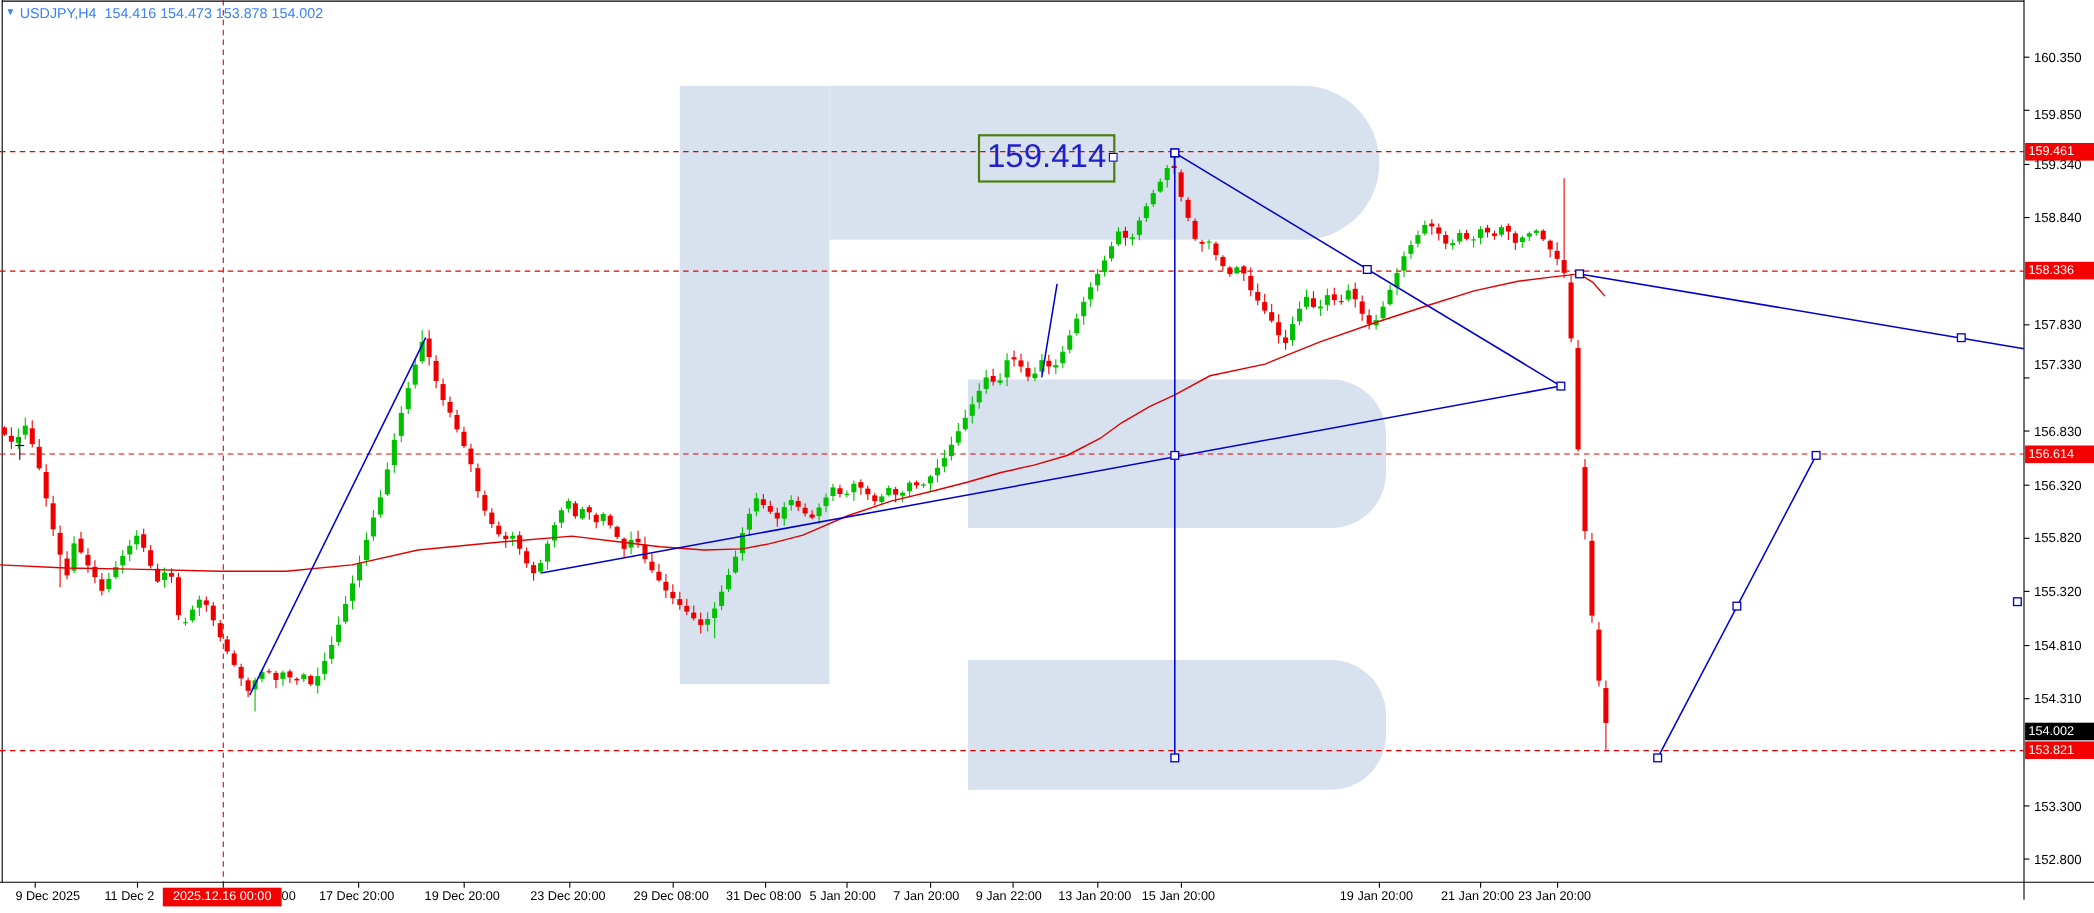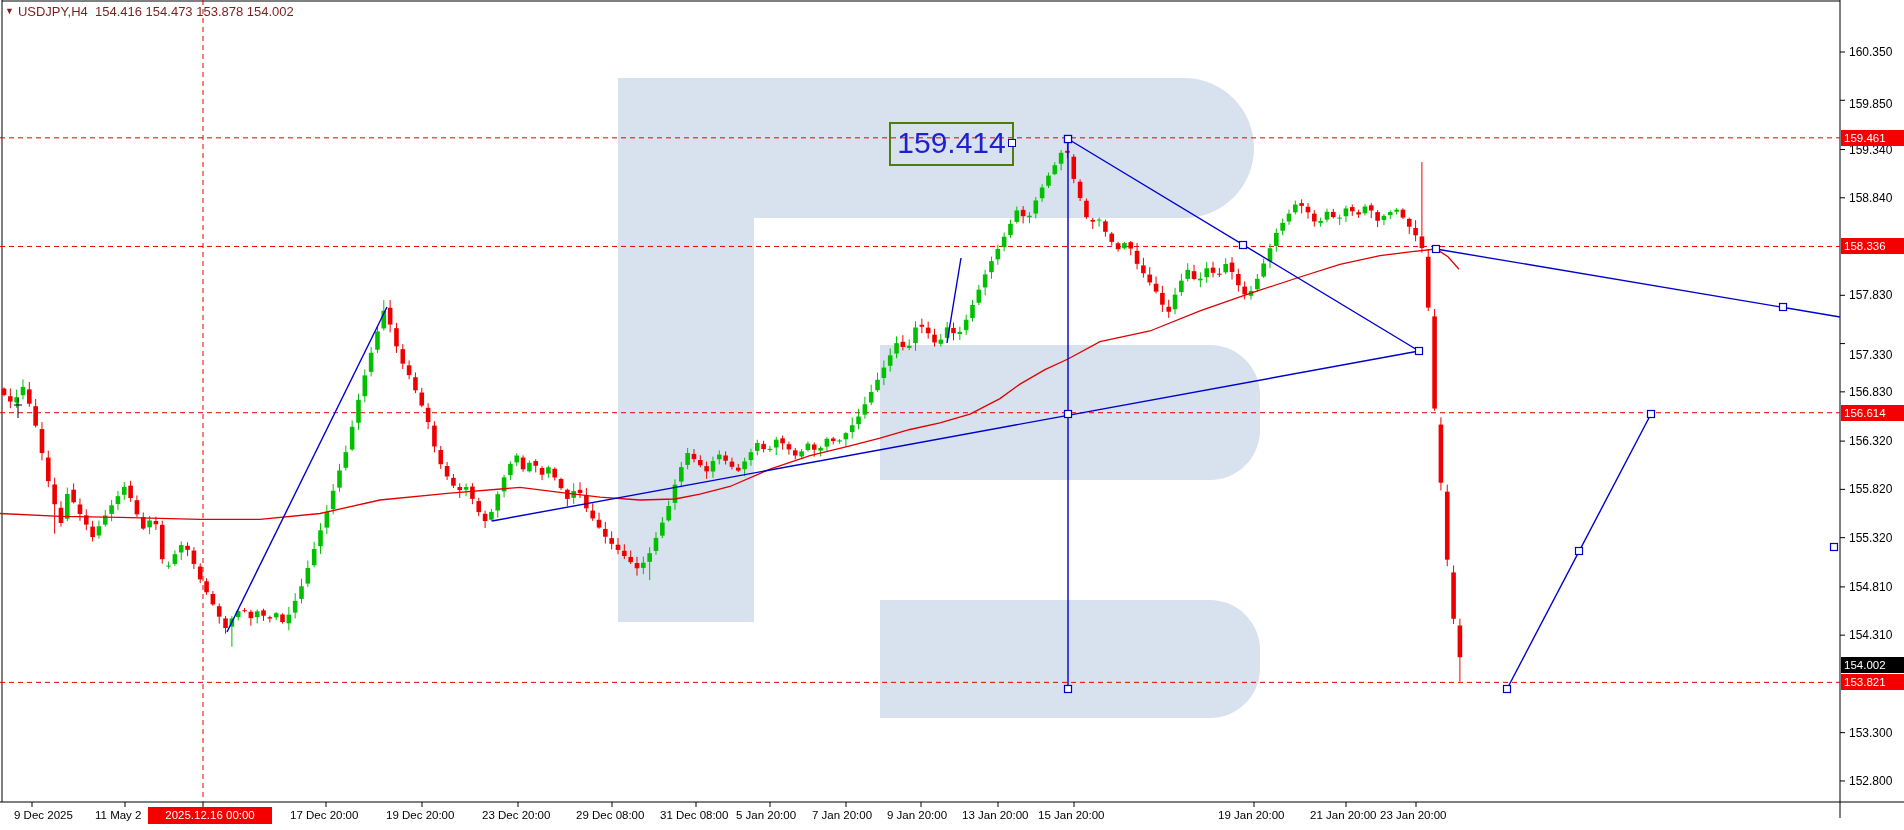--- a/index.html
+++ b/index.html
@@ -1,20 +1,20 @@
 <!DOCTYPE html>
 <html><head>
 <meta charset="utf-8">
 <style>
   html,body{margin:0;padding:0;background:#fff;}
   .screen{position:relative;width:1904px;height:830px;background:#ffffff;overflow:hidden;
           font-family:"Liberation Sans", sans-serif;-webkit-font-smoothing:none;}
   .wm{position:absolute;background:#d8e1ee;}
   #chart-svg{position:absolute;left:0;top:0;}
-  .hdr{position:absolute;left:5px;top:4px;font-size:13px;color:#7f1d1d;white-space:pre;}
+  .hdr{position:absolute;left:5px;top:4px;font-size:13px;color:#3b82f6;white-space:pre;}
   .hdr .tri{font-size:9px;vertical-align:2px;margin-right:4px;}
   .annot{position:absolute;left:889px;top:122px;width:121px;height:40px;border:2px solid #4d7c0f;
          color:#2020cc;font-size:30px;font-weight:500;text-align:center;line-height:37px;
          letter-spacing:0px;}
   .annot-handle{position:absolute;left:1008px;top:139px;width:6px;height:6px;border:1px solid #0000cd;background:#fff;}
   .plabel{position:absolute;left:1849px;font-size:12px;color:#000;line-height:16px;}
   .pbox{position:absolute;left:1841px;width:63px;height:16px;font-size:11.5px;line-height:16px;
         color:#fff;text-align:left;padding-left:3px;}
   .tlabel{position:absolute;top:809px;font-size:11.5px;color:#000;white-space:pre;}
   .tbox{position:absolute;top:807px;height:17px;background:#f40000;color:#fff;font-size:11.5px;
@@ -574,47 +574,47 @@
 
   <div class="annot">159.414</div>
   <div class="annot-handle"></div>
 
   <div id="price-axis">
       <div class="plabel" style="top: 44px;">160.350</div>
       <div class="plabel" style="top: 96px; text-align: center;">159.850</div>
       <div class="plabel" style="top: 141.515px;">159.340</div>
       <div class="plabel" style="top: 189.79px;">158.840</div>
       <div class="plabel" style="top: 287.306px;">157.830</div>
-      <div class="plabel" style="top: 347px;">157.330</div>
+      <div class="plabel" style="top: 323px;">157.330</div>
       <div class="plabel" style="top: 383.856px;">156.830</div>
       <div class="plabel" style="top: 433.096px;">156.320</div>
       <div class="plabel" style="top: 481.372px;">155.820</div>
       <div class="plabel" style="top: 529.646px;">155.320</div>
       <div class="plabel" style="top: 578.887px;">154.810</div>
       <div class="plabel" style="top: 627.162px;">154.310</div>
       <div class="plabel" style="top: 724.677px;">153.300</div>
       <div class="plabel" style="top: 772.952px;">152.800</div>
       <div class="pbox" style="top: 129.833px; background: rgb(244, 0, 0);">159.461</div>
       <div class="pbox" style="top: 238.452px; background: rgb(244, 0, 0);">158.336</div>
       <div class="pbox" style="top: 404.711px; background: rgb(244, 0, 0);">156.614</div>
       <div class="pbox" style="top: 656.899px; background: rgb(0, 0, 0);">154.002</div>
       <div class="pbox" style="top: 674.375px; background: rgb(244, 0, 0);">153.821</div>
     </div>
   <div id="time-axis">
       <div class="tlabel" style="left: 14px;">9 Dec 2025</div>
-      <div class="tlabel" style="left: 95px;">11 May 2</div>
+      <div class="tlabel" style="left: 95px;">11 Dec 2</div>
       <div class="tlabel" style="left: 256px;">00</div>
       <div class="tlabel" style="left: 290px;">17 Dec 20:00</div>
       <div class="tlabel" style="left: 386px;">19 Dec 20:00</div>
       <div class="tlabel" style="left: 482px;">23 Dec 20:00</div>
       <div class="tlabel" style="left: 576px;">29 Dec 08:00</div>
       <div class="tlabel" style="left: 660px;">31 Dec 08:00</div>
       <div class="tlabel" style="left: 736px;">5 Jan 20:00</div>
       <div class="tlabel" style="left: 812px;">7 Jan 20:00</div>
-      <div class="tlabel" style="left: 887px;">9 Jan 20:00</div>
+      <div class="tlabel" style="left: 887px;">9 Jan 22:00</div>
       <div class="tlabel" style="left: 962px;">13 Jan 20:00</div>
       <div class="tlabel" style="left: 1038px;">15 Jan 20:00</div>
       <div class="tlabel" style="left: 1218px;">19 Jan 20:00</div>
       <div class="tlabel" style="left: 1310px;">21 Jan 20:00</div>
       <div class="tlabel" style="left: 1380px;">23 Jan 20:00</div>
-      <div class="tbox" style="left: 148px; width: 124px;">2025.12.16 00:00</div>
+      <div class="tbox" style="left: 148px; width: 108px;">2025.12.16 00:00</div>
     </div>
 </div>
 
 </body></html>

